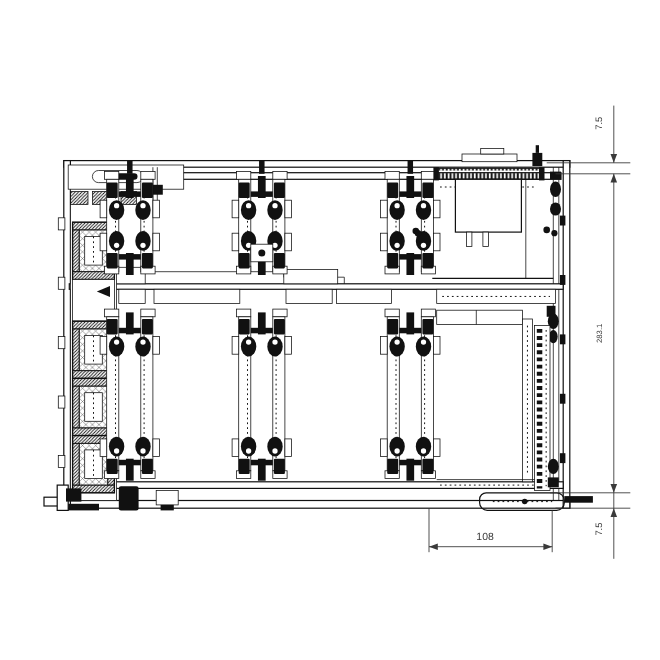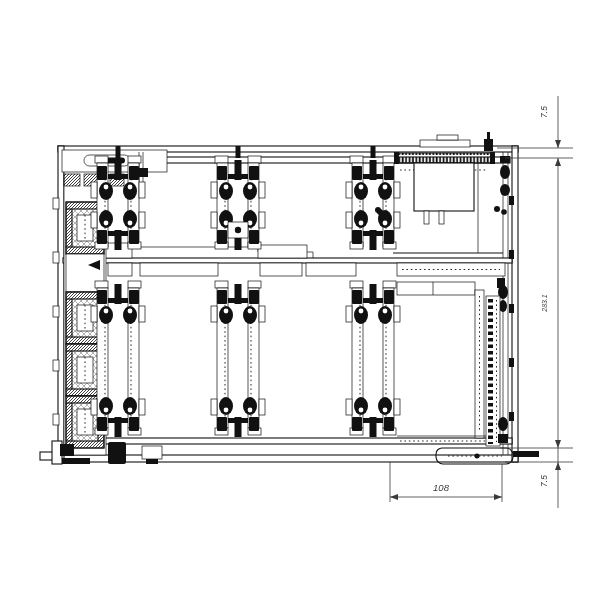--- a/index.html
+++ b/index.html
@@ -1,17 +1,17 @@
 <!DOCTYPE html>
 <html style="--line: #111111; --dimc: #3a3a3a; --bg: #ffffff;"><head>
 <meta charset="utf-8">
 <style>
   :root { --line:#111111; --dimc:#3a3a3a; --bg:#ffffff; }
   html,body { margin:0; padding:0; background:var(--bg); }
-  .stage { width:600px; height:600px; position:relative; background:var(--bg); overflow:hidden;font-style:italic; }
+  .stage { width:600px; height:600px; position:relative; background:var(--bg); overflow:hidden; }
   svg { display:block; }
   .ln   { stroke:var(--line); stroke-width:1.1; fill:none; }
   .wt   { fill:#fff; stroke:var(--line); stroke-width:1.1; }
   .wtt  { fill:#fff; stroke:var(--line); stroke-width:0.7; }
   .thin { stroke:var(--line); stroke-width:0.7; fill:none; }
   .blk  { fill:var(--line); stroke:none; }
   .dash { stroke:var(--line); stroke-width:0.9; stroke-dasharray:1.6 2.8; fill:none; }
   .teeth{ stroke:var(--line); stroke-width:5; stroke-dasharray:3.5 3; fill:none; }
   .pst  { stroke:var(--line); }
   .dim  { stroke:var(--dimc); stroke-width:0.8; fill:none; }

